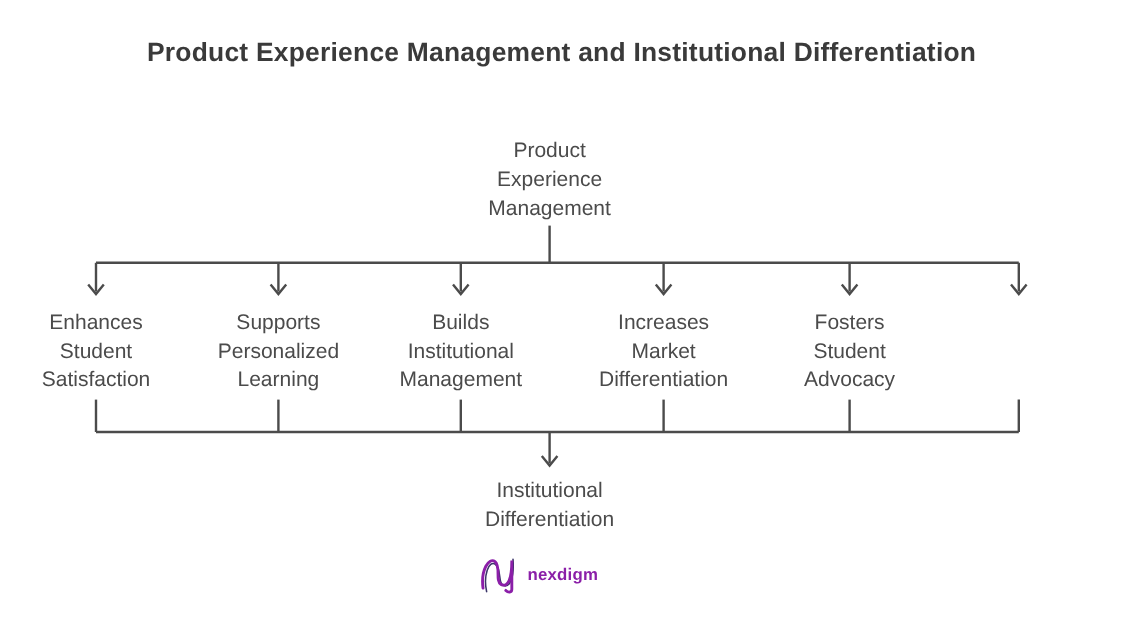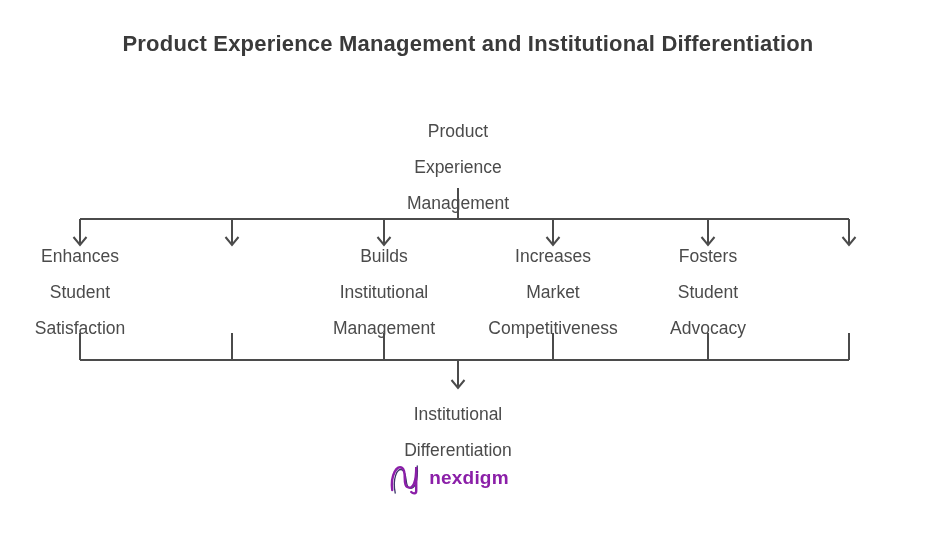--- a/index.html
+++ b/index.html
@@ -33,25 +33,25 @@
     stroke-width: 2;
     fill: none;
     stroke-linejoin: miter;
   }
   .node {
     position: absolute;
     transform: translateX(-50%);
     white-space: pre-line;
     text-align: center;
     font-size: 17.5px;
-    line-height: 36px;
+    line-height: 24px;
     color: var(--text, #4b4b4b);
   }
   .root   { top: 113px; }
-  .branch { top: 238px; }
+  .branch { top: 256px; }
   .result { top: 396px; }
   .logo {
     position: absolute;
     top: 459px;
     left: 449px;
     transform: translateX(-50%);
     display: flex;
     align-items: center;
     gap: 7px;
   }
@@ -64,21 +64,21 @@
   }
   .mark-dark {
     stroke: var(--brand-dark, #3b3569);
     stroke-width: 1.3;
     fill: none;
     stroke-linecap: round;
   }
   .logo-text {
     color: var(--brand-purple, #8b1fa8);
     font-weight: bold;
-    font-size: 19px;
+    font-size: 14px;
     letter-spacing: 0.2px;
   }
 </style>
 </head>
 <body>
 
 <div class="canvas">
 
   <h1 class="title">Product Experience Management and Institutional Differentiation</h1>
 
@@ -117,28 +117,31 @@
   </svg>
 
   <div class="node root" style="left:458px">Product
 Experience
 Management</div>
 
   <div class="node branch" style="left:80px">Enhances
 Student
 Satisfaction</div>
 
+  <div class="node branch" style="left:232px">Supports
+Personalized
+Learning</div>
 
   <div class="node branch" style="left:384px">Builds
 Institutional
 Management</div>
 
   <div class="node branch" style="left:553px">Increases
 Market
-Competitiveness</div>
+Differentiation</div>
 
   <div class="node branch" style="left:708px">Fosters
 Student
 Advocacy</div>
 
 
   <div class="node result" style="left:458px">Institutional
 Differentiation</div>
 
   <div class="logo">

